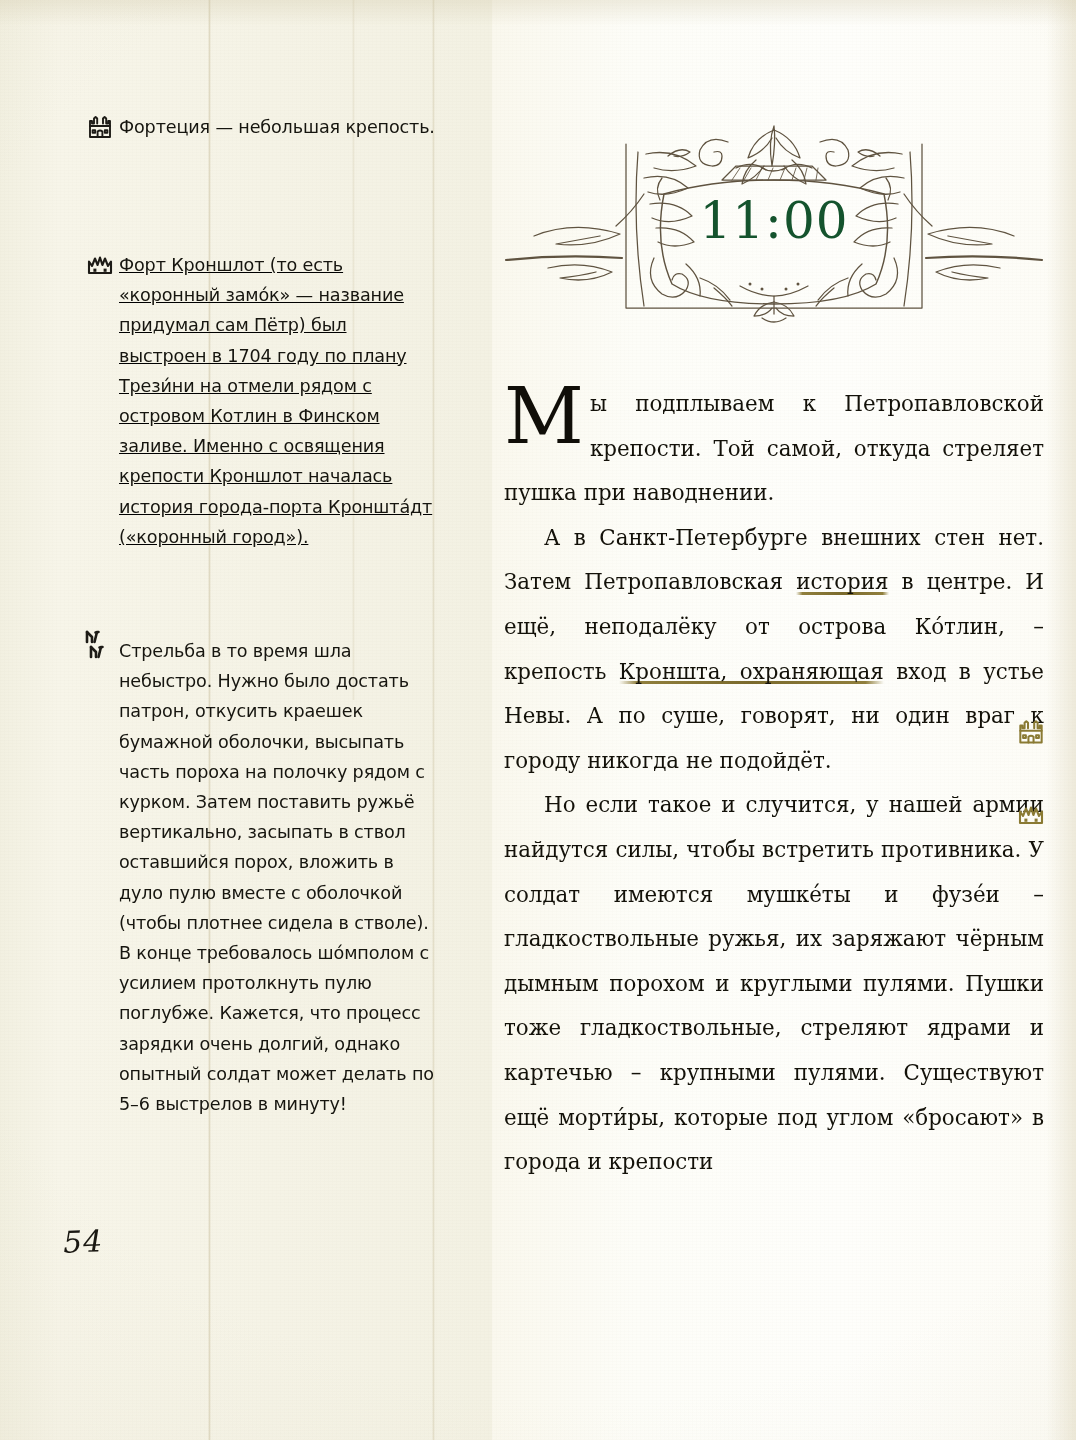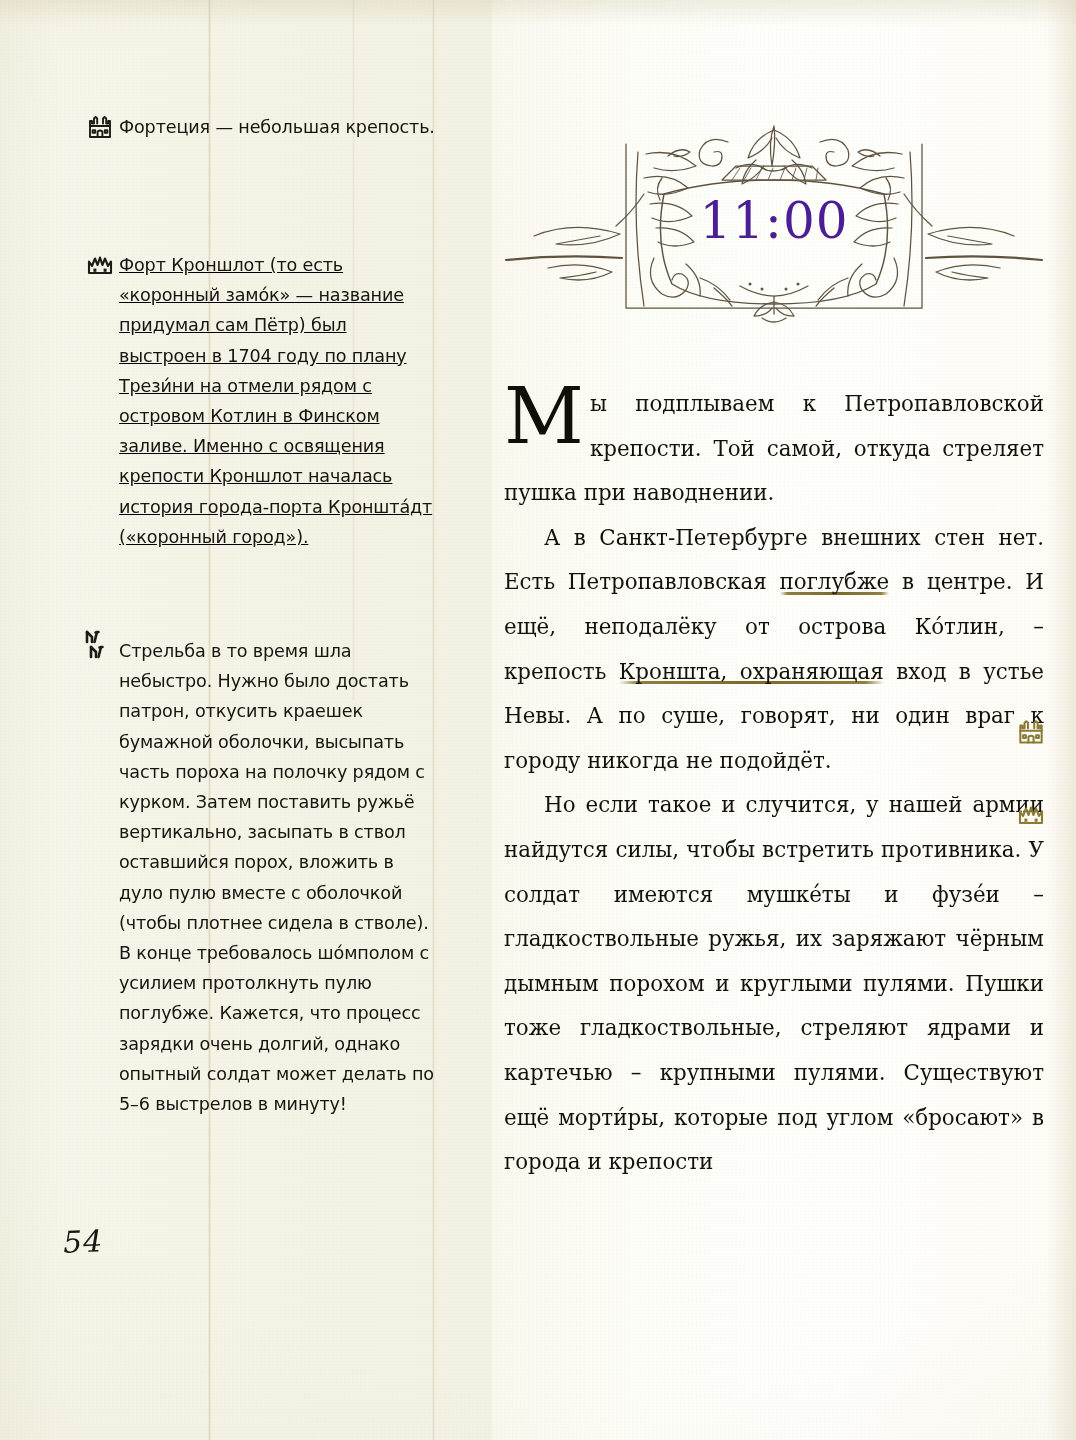--- a/index.html
+++ b/index.html
@@ -84,21 +84,21 @@
 
   .ornament{
     position:absolute;left:6px;top:108px;width:540px;height:220px;
   }
   .ornament svg{display:block;width:540px;height:220px;}
   .ornament .time{
     position:absolute;left:0;right:0;top:84px;
     text-align:center;
     font-family:"DejaVu Serif", serif;
     font-size:50px;
-    color:#4c1d95;
+    color:#14532d;
     letter-spacing:1px;
   }
 
   .body-text{
     position:absolute;left:6px;top:382px;width:540px;
     font-family:"DejaVu Serif", serif;
     font-size:21.4px;
     line-height:44.6px;
     color:#131109;
     text-align:justify;
@@ -277,21 +277,21 @@
       <div class="time">11:00</div>
     </div>
 
     <div class="body-text">
 
       <p class="first">
         <span class="dropcap">М</span><span>ы подплываем к Петропавловской крепости. Той самой, откуда стреляет пушка при наводнении.</span>
       </p>
 
 
-      <p><span>А в Санкт-Петербурге внешних стен нет. Есть Петропавловская </span><span class="hand-ul">поглубже</span><span> в центре. И ещё, неподалёку от острова Ко́тлин, – крепость </span><span class="hand-ul">Кроншта, охраняющая</span><span> вход в устье Невы. А по суше, говорят, ни один враг к городу никогда не подойдёт.</span></p>
+      <p><span>А в Санкт-Петербурге внешних стен нет. Затем Петропавловская </span><span class="hand-ul">история</span><span> в центре. И ещё, неподалёку от острова Ко́тлин, – крепость </span><span class="hand-ul">Кроншта, охраняющая</span><span> вход в устье Невы. А по суше, говорят, ни один враг к городу никогда не подойдёт.</span></p>
 
       <p>Но если такое и случится, у нашей армии найдутся силы, чтобы встретить противника. У солдат имеются мушкéты и фузéи – гладкоствольные ружья, их заряжают чёрным дымным порохом и круглыми пулями. Пушки тоже гладкоствольные, стреляют ядрами и картечью – крупными пулями. Существуют ещё морти́ры, которые под углом «бросают» в города и крепости</p>
     </div>
 
     <span class="margin-icon" id="margin-icon-fort">
       <svg viewBox="0 0 30 30" fill="none" stroke="currentColor" stroke-width="1.9" stroke-linejoin="round" stroke-linecap="round" width="34" height="32">
         <path d="M5 12 L5 7 L7 7 L7 9.5 L9 9.5 L9 4.5 L10.6 3 L12.2 4.5 L12.2 9.5"></path>
         <path d="M18 9.5 L18 4.5 L19.6 3 L21.2 4.5 L21.2 9.5 L23.2 9.5 L23.2 7 L25 7 L25 12"></path>
         <path d="M5 12 L25 12 L25 23 L5 23 Z"></path>
         <path d="M12.6 23 L12.6 17.6 Q15 15.6 17.4 17.6 L17.4 23"></path>

